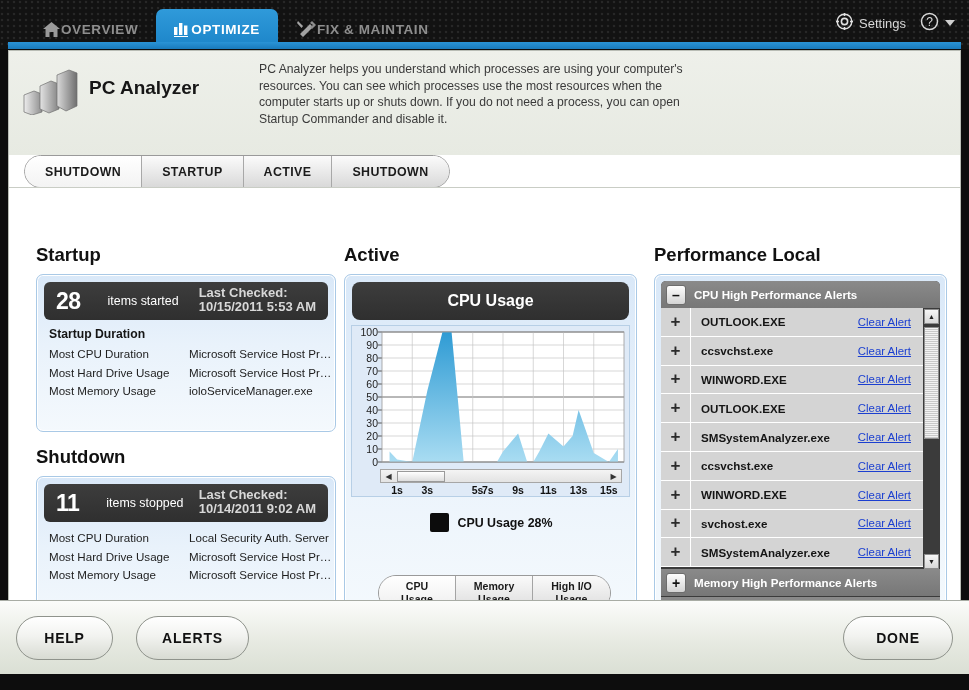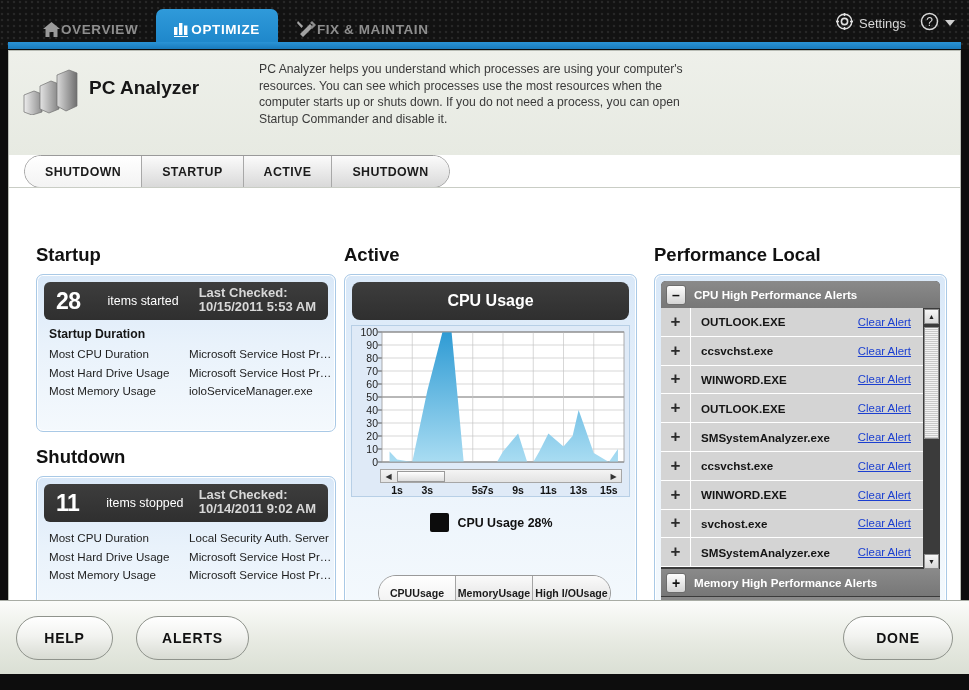--- a/index.html
+++ b/index.html
@@ -184,21 +184,21 @@
   }
   .legend-sw { width: 19px; height: 19px; background: #0c0c0c; border-radius: 2px; }
 
   .metric-btns {
     position: absolute; left: 33px; top: 300px;
     display: flex; height: 36px;
     border: 1px solid #9a9a9a; border-radius: 18px; overflow: hidden;
     background: #e8e8e8;
   }
   .metric-btn {
-    width: 77px; display: flex; flex-direction: row;
+    width: 77px; display: flex; flex-direction: column;
     align-items: center; justify-content: center;
     font-size: 10.6px; font-weight: bold; color: #1a1a1a; line-height: 13px;
     border-right: 1px solid #a4a4a4; cursor: pointer;
     background: linear-gradient(to bottom,#fafafa,#dcdcdc);
   }
   .metric-btn:last-child { border-right: 0; }
   .metric-btn.active { background: linear-gradient(to bottom,#ffffff,#ededed); }
 
   
   .alerts-panel { height: 343px; position: relative; padding: 6px; }

